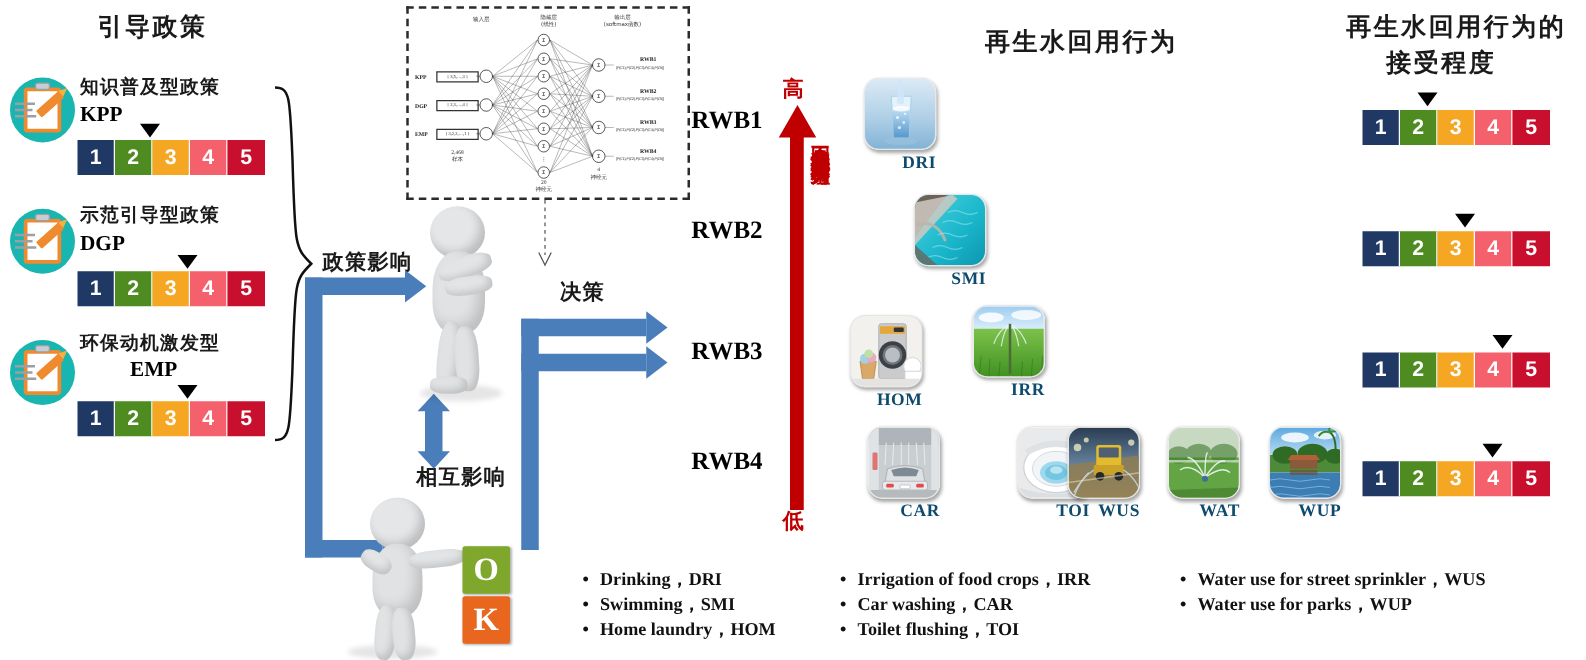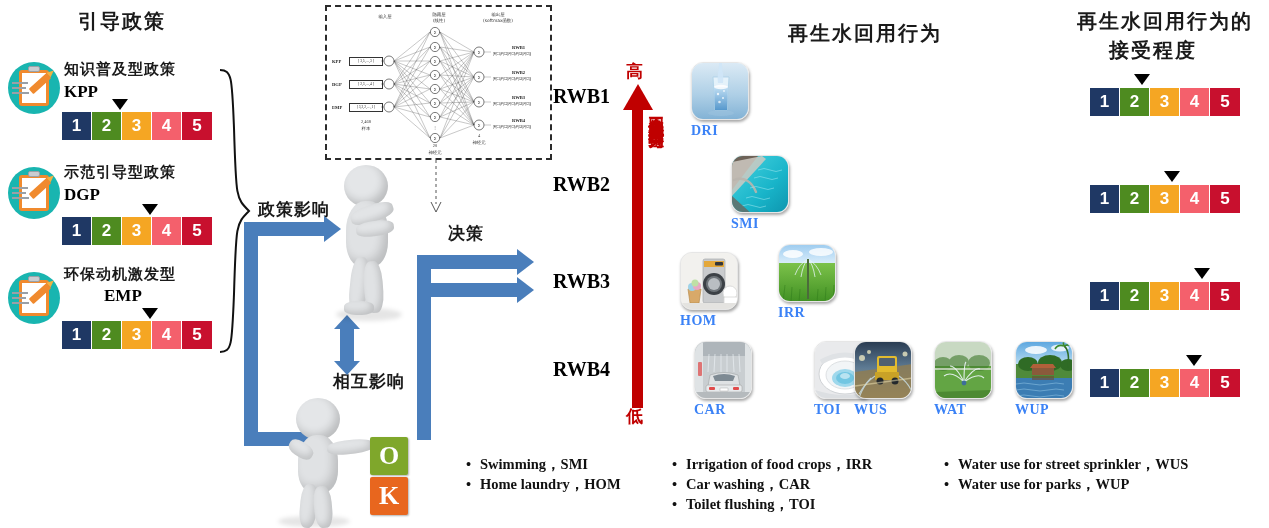--- a/index.html
+++ b/index.html
@@ -60,22 +60,22 @@
   .red-shaft{width:11px;background:#c00000;}
   .red-head{width:0;height:0;border-left:15px solid transparent;border-right:15px solid transparent;
             border-bottom:26px solid #c00000;}
   .vert-cn{writing-mode:vertical-rl;text-orientation:upright;font-size:15.5px;font-weight:700;
            color:#c00000;font-family:"DejaVu Serif","Liberation Serif",serif;letter-spacing:1px;
            line-height:1.05;}
 
   
   .thumb{width:58px;height:58px;border-radius:12px;overflow:hidden;position:relative;
          box-shadow:1px 2px 3px rgba(0,0,0,.35);border:1px solid #e6e6e6;box-sizing:border-box;}
-  .thumb-cap{text-align:left;font-family:"Liberation Serif",serif;font-weight:bold;
-             font-size:14px;margin-top:3px;letter-spacing:0.5px;color:#3b82f6;}
+  .thumb-cap{text-align:right;font-family:"Liberation Serif",serif;font-weight:bold;
+             font-size:14px;margin-top:3px;letter-spacing:0.5px;color:#0c4a6e;}
 
   
   .legend-col{font-family:"Liberation Serif","DejaVu Serif",serif;font-size:14.5px;
               font-weight:bold;line-height:20px;color:#111;}
   .legend-col div{white-space:nowrap;}
   .bullet{display:inline-block;width:14px;}
 
   
   .human{position:absolute;}
   .h-head{position:absolute;border-radius:50%;background:#e4e6e8;
@@ -646,20 +646,21 @@
 <div class="marker" style="left:1186px;top:355px;"></div>
 <div class="abs scale" style="left:1090px;top:369px;">
   <div class="cell" style="background:#1F3864">1</div>
   <div class="cell" style="background:#4E8B20">2</div>
   <div class="cell" style="background:#F5A623">3</div>
   <div class="cell" style="background:#F4606C">4</div>
   <div class="cell" style="background:#C8102E">5</div>
 </div>
 
 <div class="abs legend-col" style="left:466px;top:454px;">
+  <div><span class="bullet">•</span><span>Drinking，DRI</span></div>
   <div><span class="bullet">•</span><span>Swimming，SMI</span></div>
   <div><span class="bullet">•</span><span>Home laundry，HOM</span></div>
 </div>
 <div class="abs legend-col" style="left:672px;top:454px;">
   <div><span class="bullet">•</span><span>Irrigation of food crops，IRR</span></div>
   <div><span class="bullet">•</span><span>Car washing，CAR</span></div>
   <div><span class="bullet">•</span><span>Toilet flushing，TOI</span></div>
 </div>
 <div class="abs legend-col" style="left:944px;top:454px;">
   <div><span class="bullet">•</span><span>Water use for street sprinkler，WUS</span></div>

